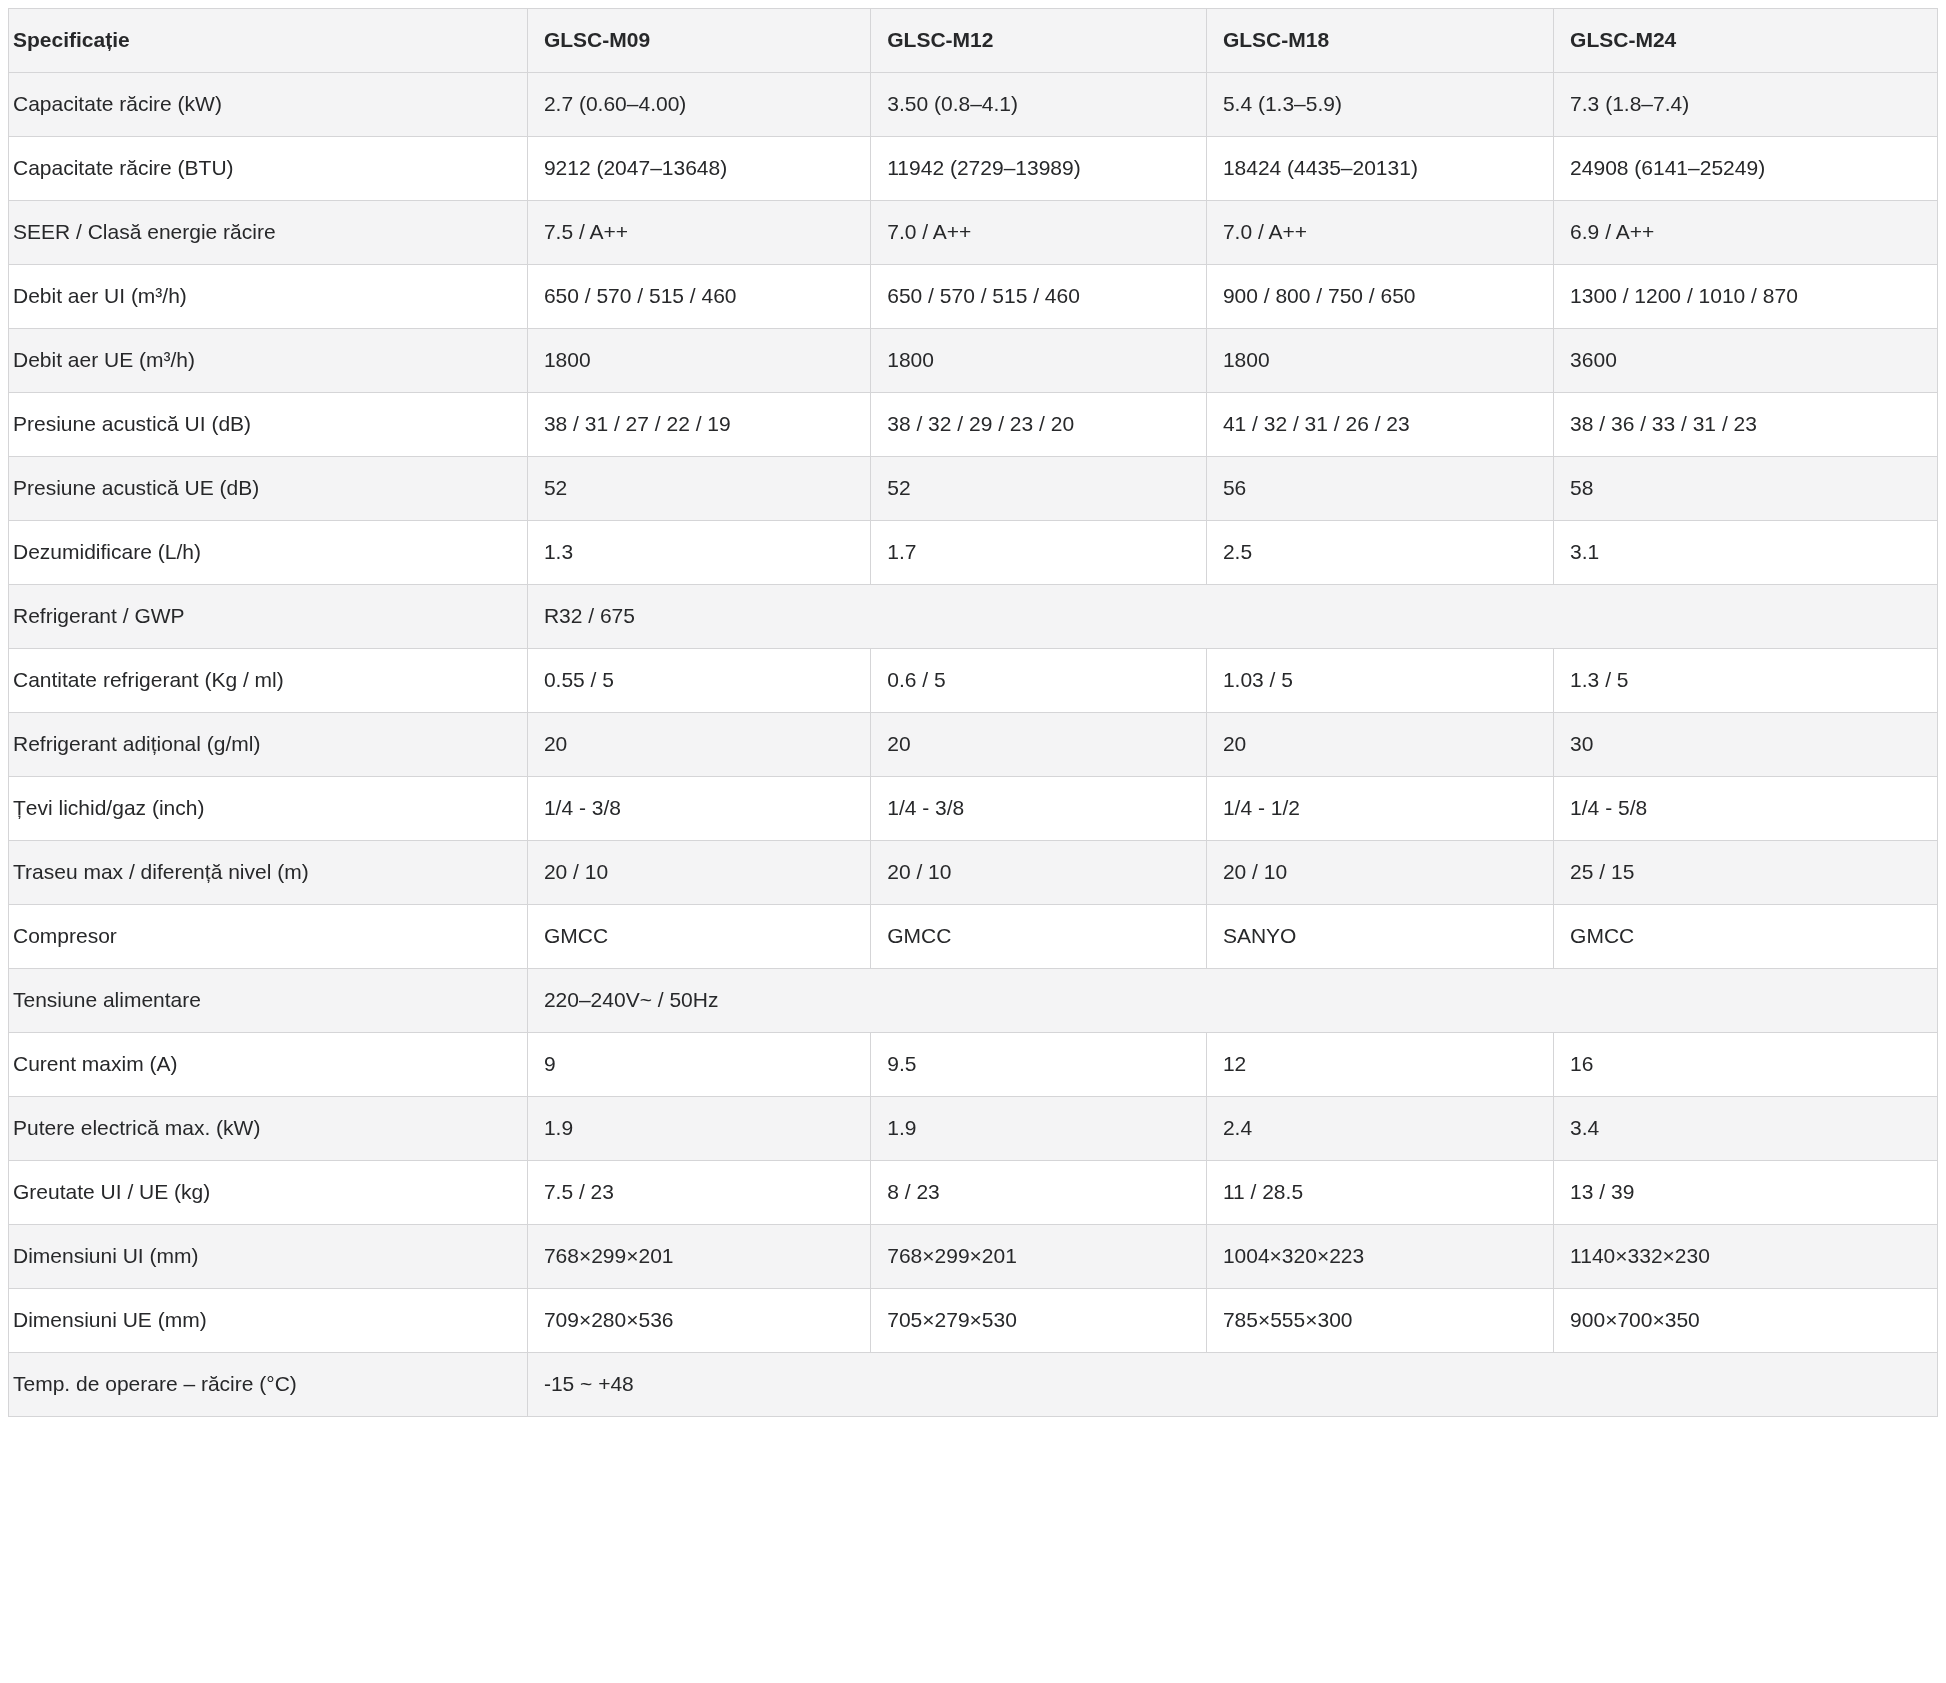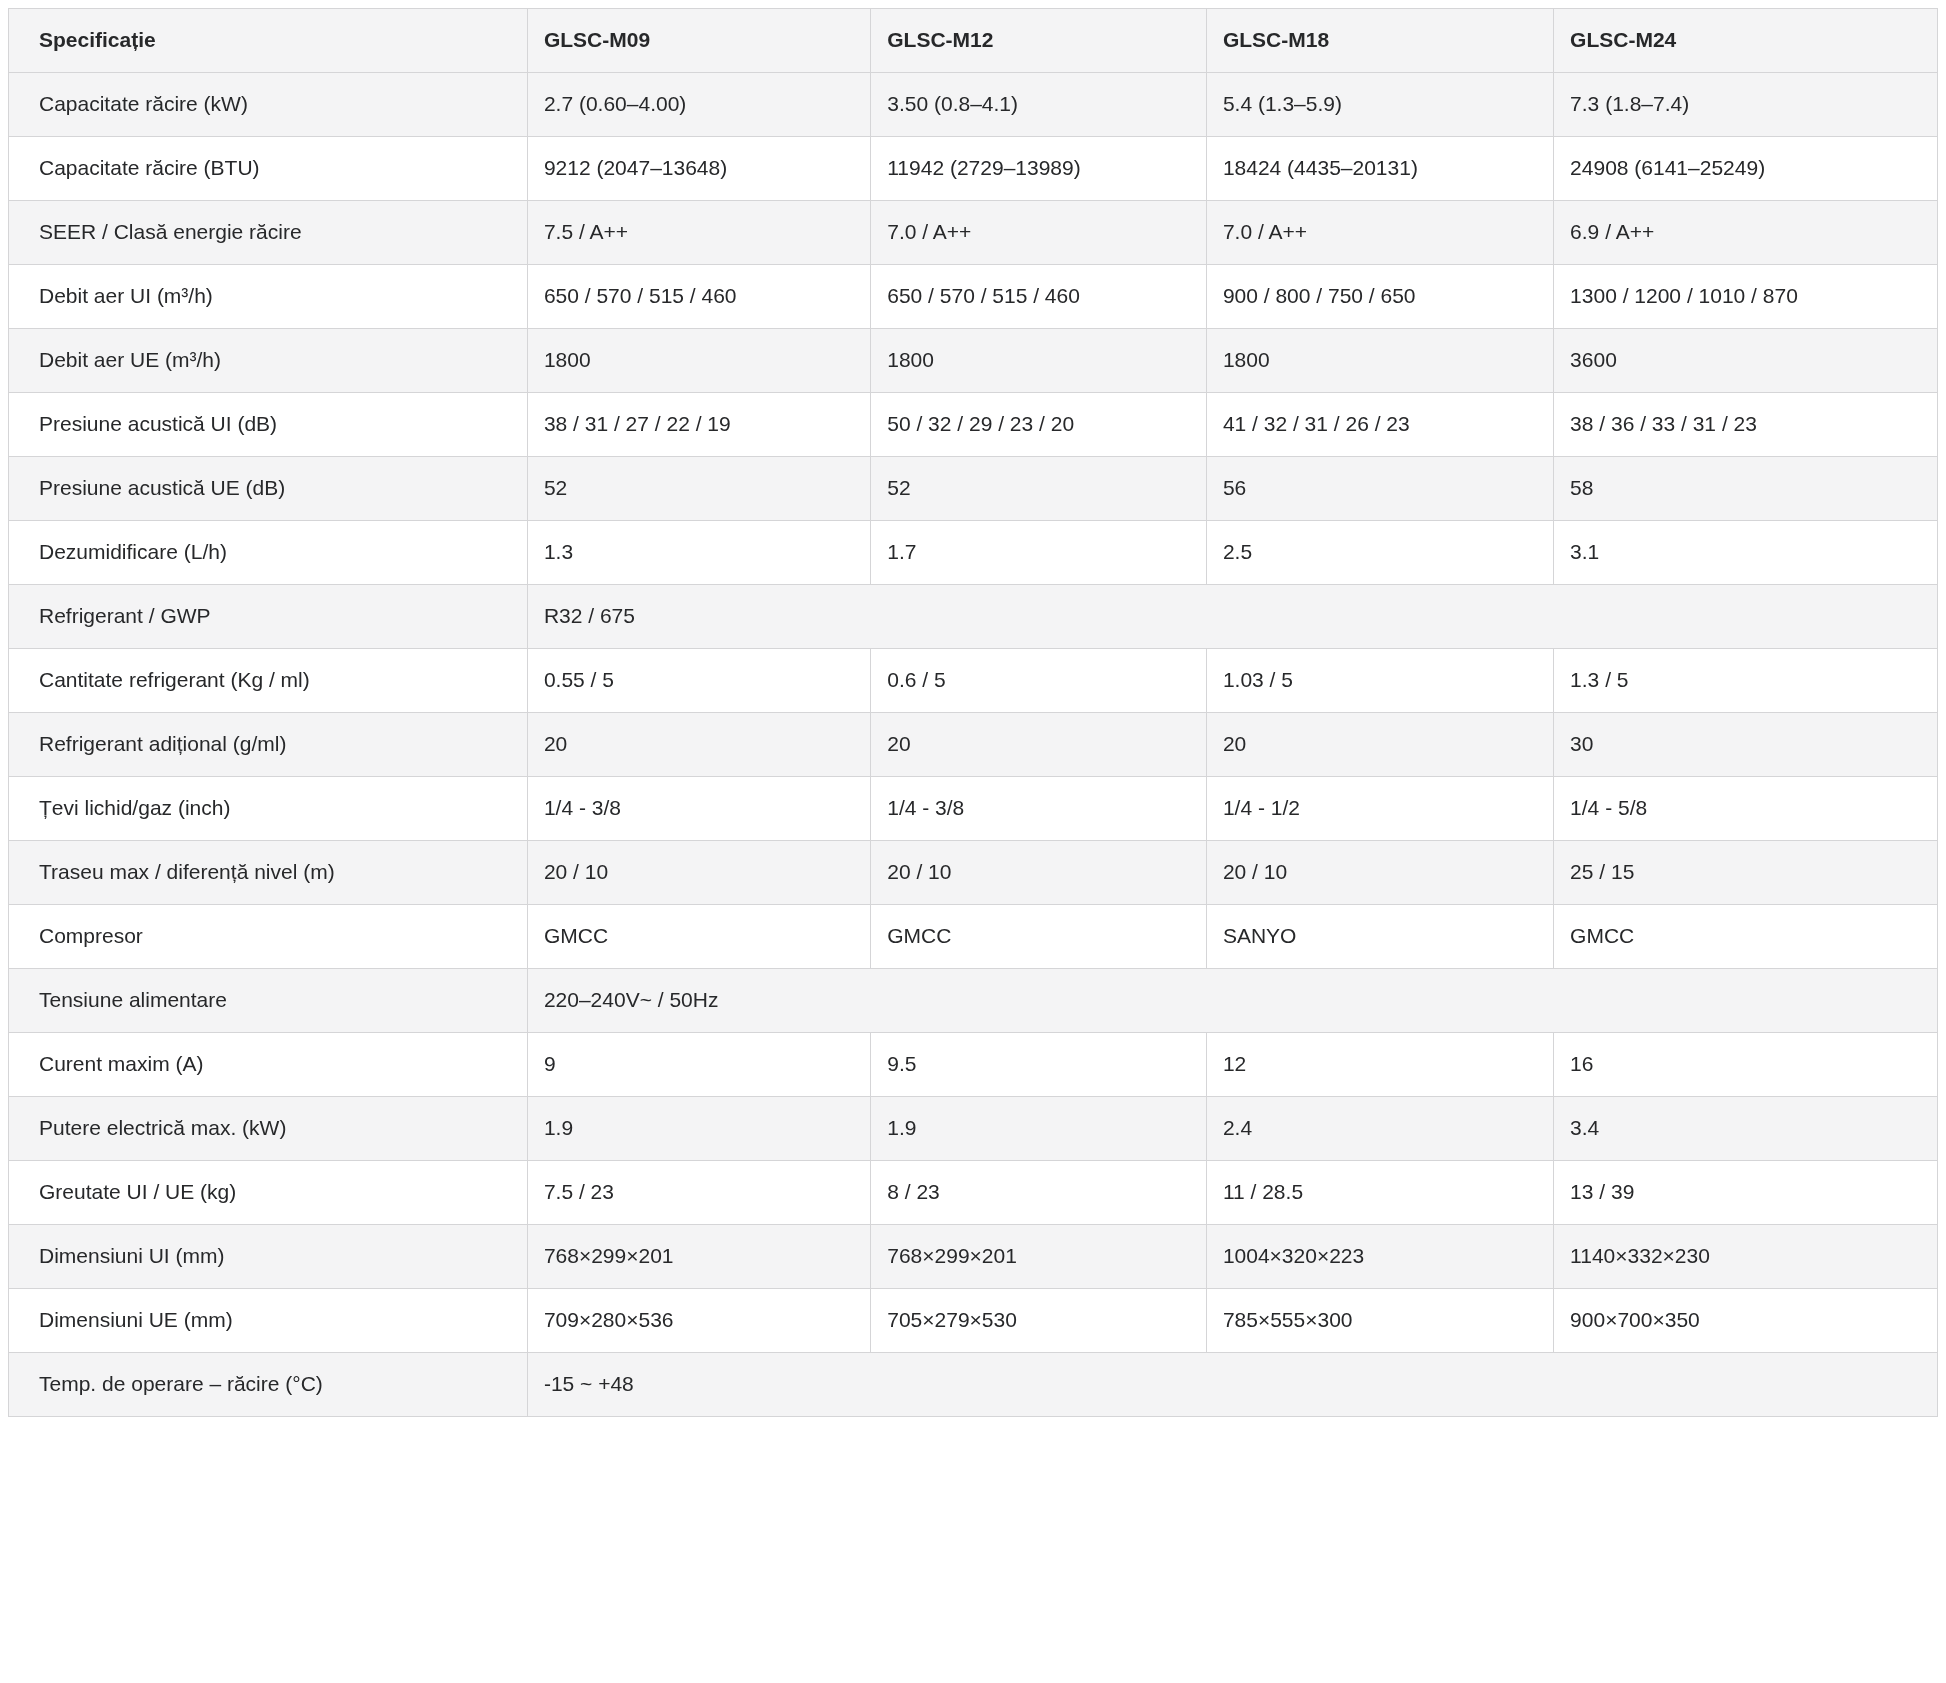--- a/index.html
+++ b/index.html
@@ -34,21 +34,21 @@
     vertical-align: middle;
     font-weight: 400;
     overflow: hidden;
     white-space: nowrap;
   }
   thead th {
     font-weight: 700;
     background: #f4f4f5;
   }
   th.label-cell, td.label-cell {
-    padding-left: 30px;
+    padding-left: 4px;
   }
   tbody tr:nth-child(odd) td {
     background: #f4f4f5;
   }
   tbody tr:nth-child(even) td {
     background: #ffffff;
   }
 </style>
 </head>
 <body>
@@ -103,21 +103,21 @@
         <tr>
           <td class="label-cell">Debit aer UE (m³/h)</td>
           <td>1800</td>
           <td>1800</td>
           <td>1800</td>
           <td>3600</td>
         </tr>
         <tr>
           <td class="label-cell">Presiune acustică UI (dB)</td>
           <td>38 / 31 / 27 / 22 / 19</td>
-          <td>50 / 32 / 29 / 23 / 20</td>
+          <td>38 / 32 / 29 / 23 / 20</td>
           <td>41 / 32 / 31 / 26 / 23</td>
           <td>38 / 36 / 33 / 31 / 23</td>
         </tr>
         <tr>
           <td class="label-cell">Presiune acustică UE (dB)</td>
           <td>52</td>
           <td>52</td>
           <td>56</td>
           <td>58</td>
         </tr>

